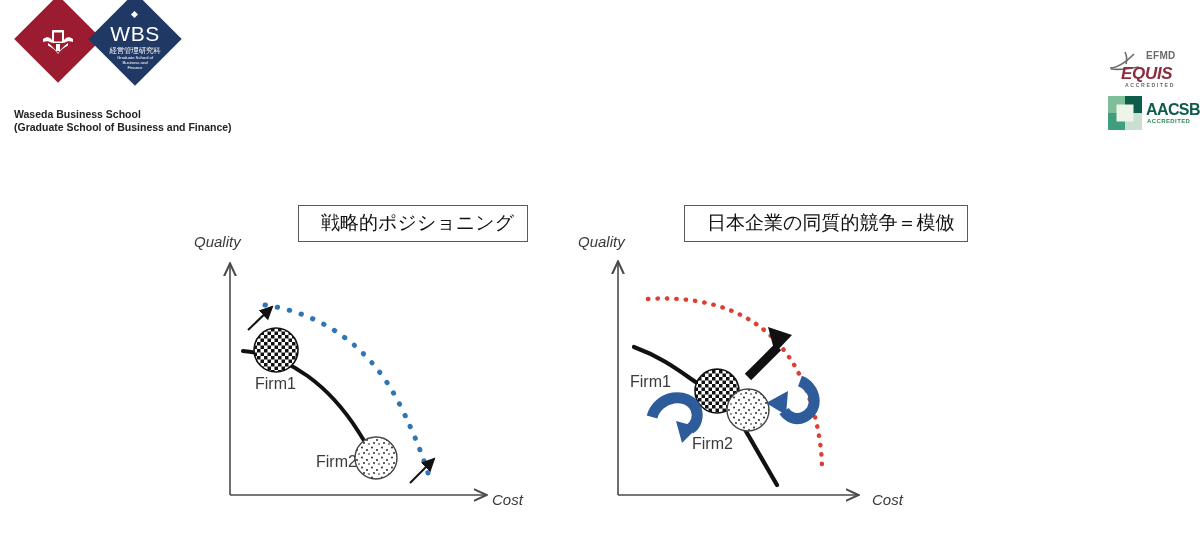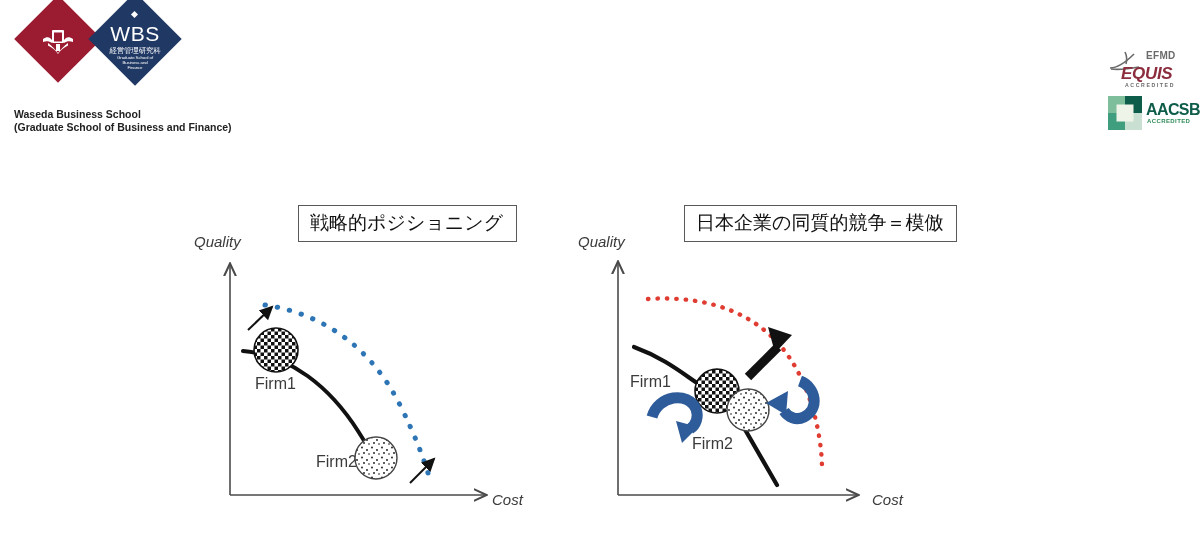--- a/index.html
+++ b/index.html
@@ -179,21 +179,21 @@
     top: 195px;
   }
   #panel-left  { left: 180px; width: 400px; height: 340px; }
   #panel-right { left: 572px; width: 420px; height: 340px; }
 
   .panel-title-box {
     position: absolute;
     top: 10px;
     border: 1.5px solid #595959;
     background: #ffffff;
-    padding: 5px 13px 6px 11px;
+    padding: 5px 13px 6px 22px;
     font-size: 19px;
     line-height: 24px;
     color: #111111;
     white-space: nowrap;
   }
   #panel-left  .panel-title-box { left: 118px; }
   #panel-right .panel-title-box { left: 112px; }
 
   .axis-label {
     position: absolute;

